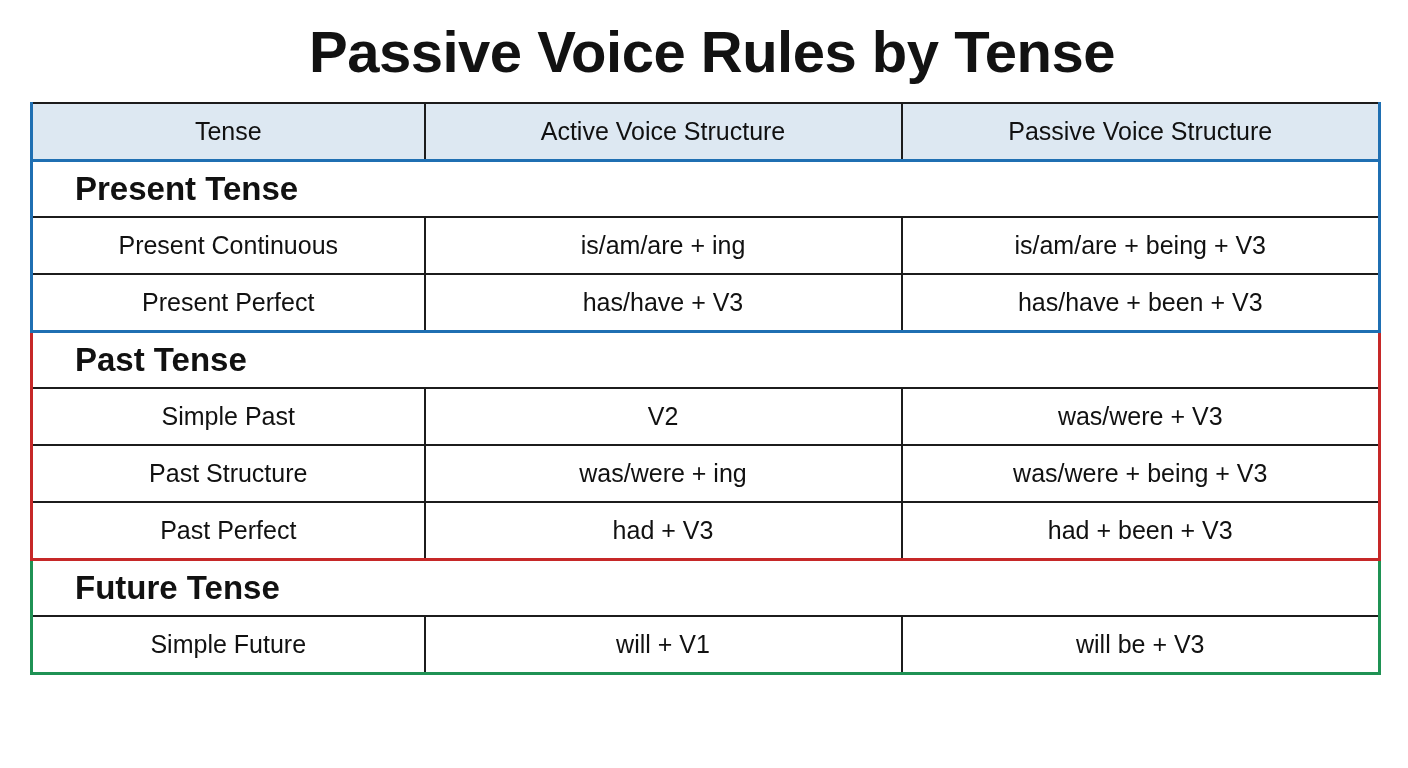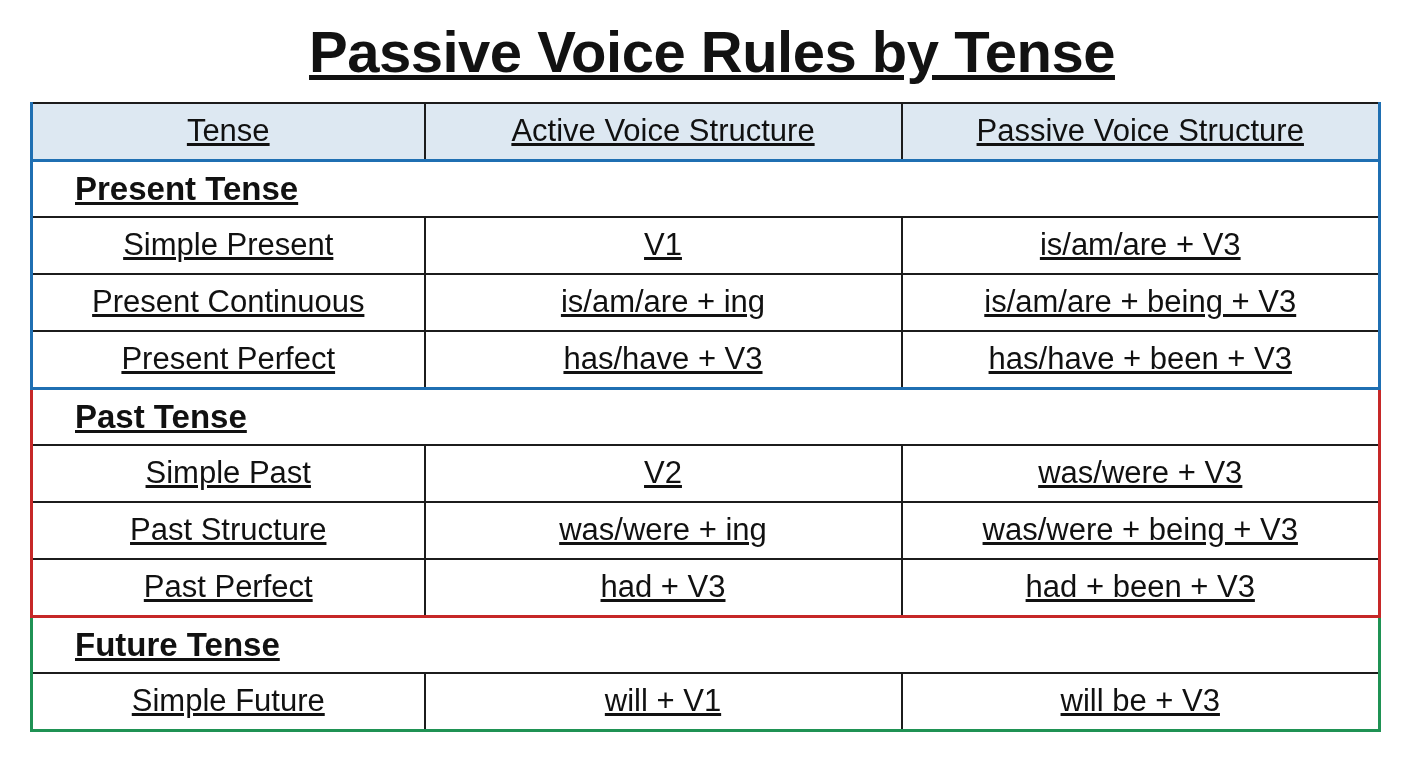--- a/index.html
+++ b/index.html
@@ -14,21 +14,20 @@
     color: #111111;
     overflow: hidden;
   }
   .page {
     width: 1408px;
     height: 604px;
     box-sizing: border-box;
     padding: 14px 14px 0 30px;
     display: flex;
     flex-direction: column;
-    text-decoration: underline;
   }
   .title {
     text-align: center;
     font-size: 58px;
     font-weight: bold;
     letter-spacing: -0.5px;
     line-height: 1.1;
     margin: 6px 0 18px 0;
     color: #121212;
   }
@@ -40,21 +39,21 @@
   .table col.c1 { width: 393px; }
   .table col.c2 { width: 477px; }
   .table col.c3 { width: 478px; }
 
   .table th, .table td {
     border: 2px solid #1c1c1c;
     padding: 0;
     height: 55px;
     vertical-align: middle;
     text-align: center;
-    font-size: 31px;
+    font-size: 25px;
     font-weight: normal;
     color: #111111;
   }
   thead th {
     background: #dde8f2;
     font-size: 33px;
     font-weight: bold;
     height: 64px;
   }
   
@@ -108,25 +107,20 @@
         <th>Active Voice Structure</th>
         <th>Passive Voice Structure</th>
       </tr>
     </thead>
     <tbody>
 
       <tr class="section grp-present">
         <td colspan="3">Present Tense</td>
       </tr>
       <tr class="row grp-present">
-        <td>Simple Present</td>
-        <td>V1</td>
-        <td>is/am/are + V3</td>
-      </tr>
-      <tr class="row grp-present">
         <td>Present Continuous</td>
         <td>is/am/are + ing</td>
         <td>is/am/are + being + V3</td>
       </tr>
       <tr class="row grp-present last">
         <td>Present Perfect</td>
         <td>has/have + V3</td>
         <td>has/have + been + V3</td>
       </tr>
 

